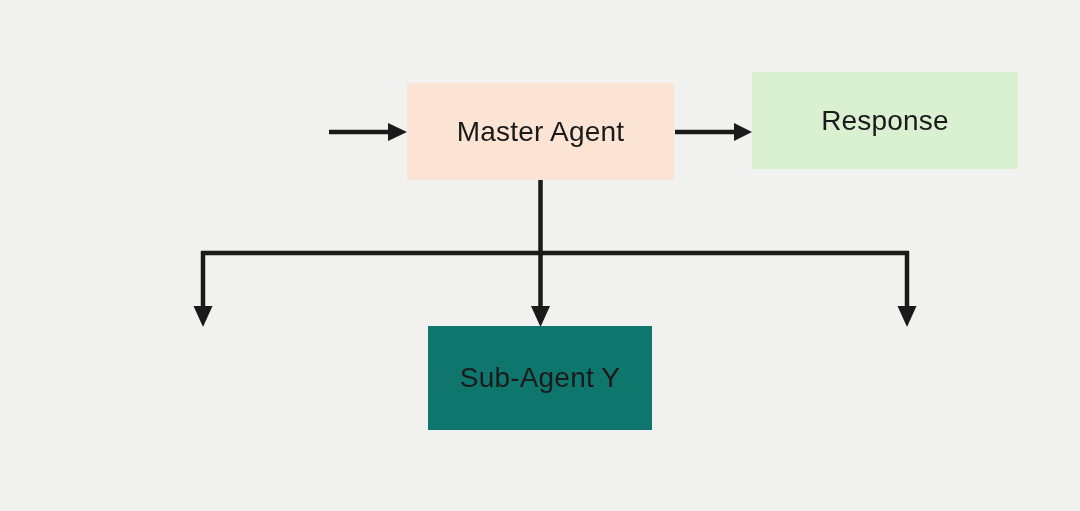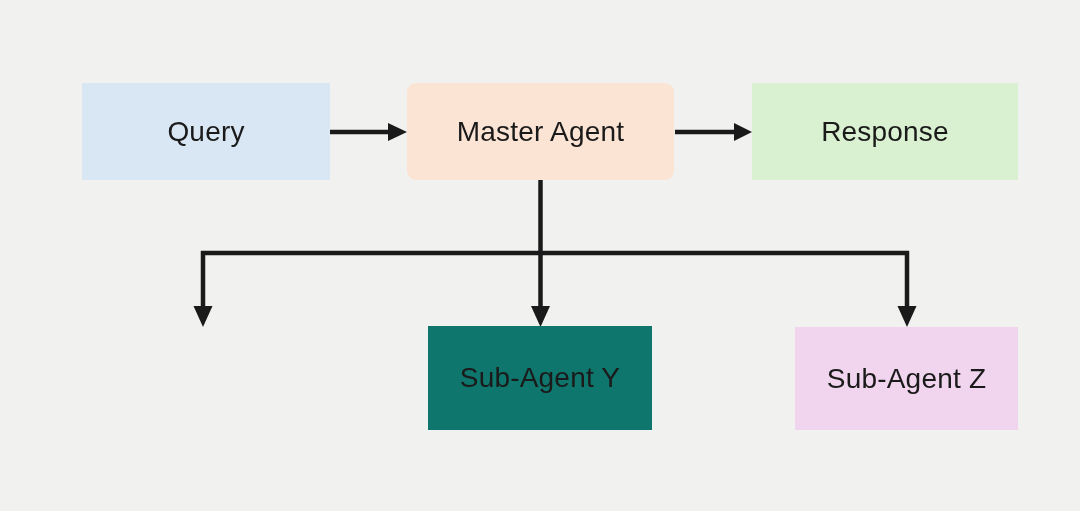--- a/index.html
+++ b/index.html
@@ -18,21 +18,21 @@
     display: flex;
     align-items: center;
     justify-content: center;
     font-size: 28px;
     font-weight: 400;
     letter-spacing: 0.2px;
     white-space: nowrap;
   }
   #node-query        { left: 82px;  top: 83px;  width: 248px; height: 97px; }
   #node-master-agent { left: 407px; top: 83px;  width: 267px; height: 97px; }
-  #node-response     { left: 752px; top: 83px;  width: 266px; height: 97px; }
+  #node-response     { left: 752px; top: 72px;  width: 266px; height: 97px; }
   #node-sub-agent-x  { left: 82px;  top: 327px; width: 243px; height: 103px; }
   #node-sub-agent-y  { left: 428px; top: 326px; width: 224px; height: 104px; }
   #node-sub-agent-z  { left: 795px; top: 327px; width: 223px; height: 103px; }
   #connectors {
     position: absolute;
     left: 0; top: 0;
     width: 1080px;
     height: 511px;
     pointer-events: none;
   }
@@ -56,34 +56,28 @@
 
     <line x1="201" y1="253" x2="909" y2="253" stroke="#1a1a1a"></line>
 
     <line x1="203" y1="251" x2="203" y2="309" stroke="#1a1a1a"></line>
     <polygon points="193.5,306 212.5,306 203,327" fill="#1a1a1a"></polygon>
 
     <line x1="907" y1="251" x2="907" y2="309" stroke="#1a1a1a"></line>
     <polygon points="897.5,306 916.5,306 907,327" fill="#1a1a1a"></polygon>
   </svg>
 
-  <div class="node" id="node-query" style="background: rgb(217, 231, 244);">
-    <span>Query</span>
-  </div>
 
-  <div class="node" id="node-master-agent" style="background: rgb(252, 228, 212); border-radius: 9px;">
+  <div class="node" id="node-master-agent" style="background: rgb(252, 228, 212);">
     <span>Master Agent</span>
   </div>
 
   <div class="node" id="node-response" style="background: rgb(217, 240, 209);">
     <span>Response</span>
   </div>
 
 
   <div class="node" id="node-sub-agent-y" style="background: #0f766e;">
     <span>Sub-Agent Y</span>
   </div>
 
-  <div class="node" id="node-sub-agent-z" style="background: rgb(241, 213, 238);">
-    <span>Sub-Agent Z</span>
-  </div>
 
 </div>
 
 </body></html>

